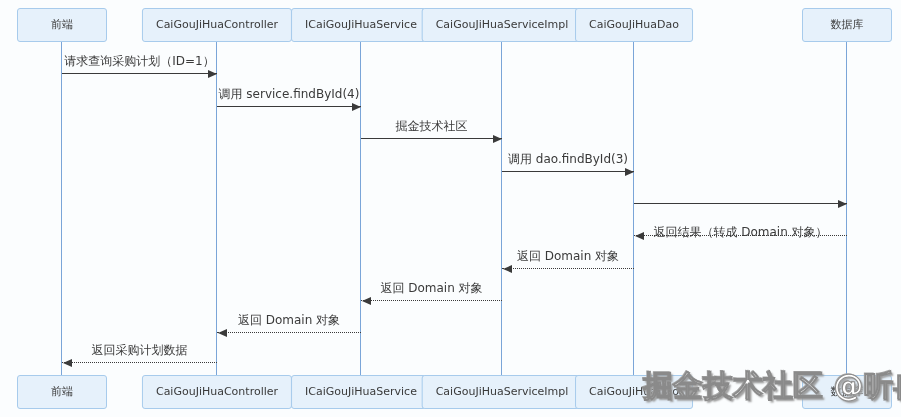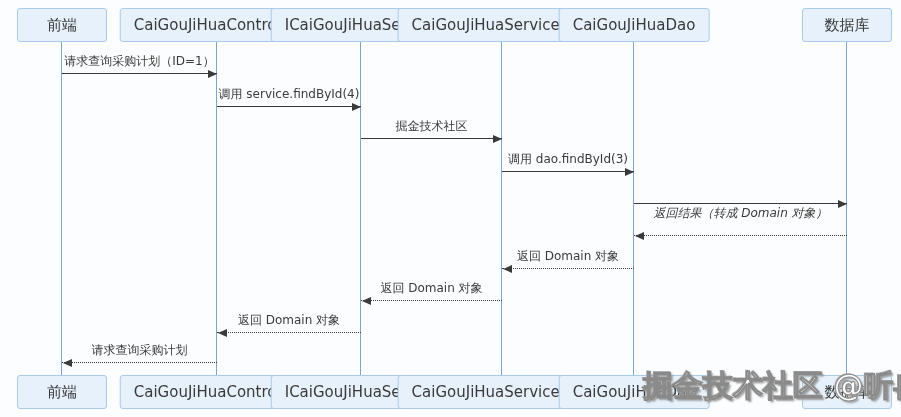--- a/index.html
+++ b/index.html
@@ -16,21 +16,21 @@
     transform: translateX(-50%);
     box-sizing: border-box;
     min-width: 90px;
     height: 34px;
     line-height: 32px;
     padding: 0 13px;
     background: var(--actor-fill, #e6f1fb);
     border: 1px solid var(--actor-border, #a7cbec);
     border-radius: 3px;
     color: var(--text, #3a3a3a);
-    font-size: 15px;
+    font-size: 11px;
     text-align: center;
     white-space: nowrap;
     z-index: 2;
   }
   .actor.top { top: 8px; }
   .actor.bottom { top: 375px; }
   .lifeline {
     position: absolute;
     top: 42px;
     height: 333px;
@@ -108,26 +108,26 @@
     <div class="msg-line solid" style="left: 361px; top: 138px; width: 141px;"></div>
     <div class="arrowhead right" style="top: 134.5px; left: 493px;"></div>
     <div class="msg-label" style="left: 431.5px; top: 118px;">掘金技术社区</div>
     <div class="msg-line solid" style="left: 502px; top: 171px; width: 132px;"></div>
     <div class="arrowhead right" style="top: 167.5px; left: 625px;"></div>
     <div class="msg-label" style="left: 568px; top: 151px;">调用 dao.findById(3)</div>
     <div class="msg-line solid" style="left: 634px; top: 203px; width: 213px;"></div>
     <div class="arrowhead right" style="top: 199.5px; left: 838px;"></div>
     <div class="msg-line dashed" style="left: 634px; top: 235px; width: 213px;"></div>
     <div class="arrowhead left" style="top: 231.5px; left: 635px;"></div>
-    <div class="msg-label" style="left: 740.5px; top: 205px; font-style: italic;">返回结果（转成 Domain 对象）</div>
+    <div class="msg-label" style="left: 740.5px; top: 224px;">返回结果（转成 Domain 对象）</div>
     <div class="msg-line dashed" style="left: 502px; top: 268px; width: 132px;"></div>
     <div class="arrowhead left" style="top: 264.5px; left: 503px;"></div>
     <div class="msg-label" style="left: 568px; top: 248px;">返回 Domain 对象</div>
     <div class="msg-line dashed" style="left: 361px; top: 300px; width: 141px;"></div>
     <div class="arrowhead left" style="top: 296.5px; left: 362px;"></div>
     <div class="msg-label" style="left: 431.5px; top: 280px;">返回 Domain 对象</div>
     <div class="msg-line dashed" style="left: 217px; top: 332px; width: 144px;"></div>
     <div class="arrowhead left" style="top: 328.5px; left: 218px;"></div>
     <div class="msg-label" style="left: 289px; top: 312px;">返回 Domain 对象</div>
     <div class="msg-line dashed" style="left: 62px; top: 362px; width: 155px;"></div>
     <div class="arrowhead left" style="top: 358.5px; left: 63px;"></div>
-    <div class="msg-label" style="left: 139.5px; top: 342px;">请求查询采购计划</div>
+    <div class="msg-label" style="left: 139.5px; top: 342px;">返回采购计划数据</div>
   </div>
 
 </body></html>

